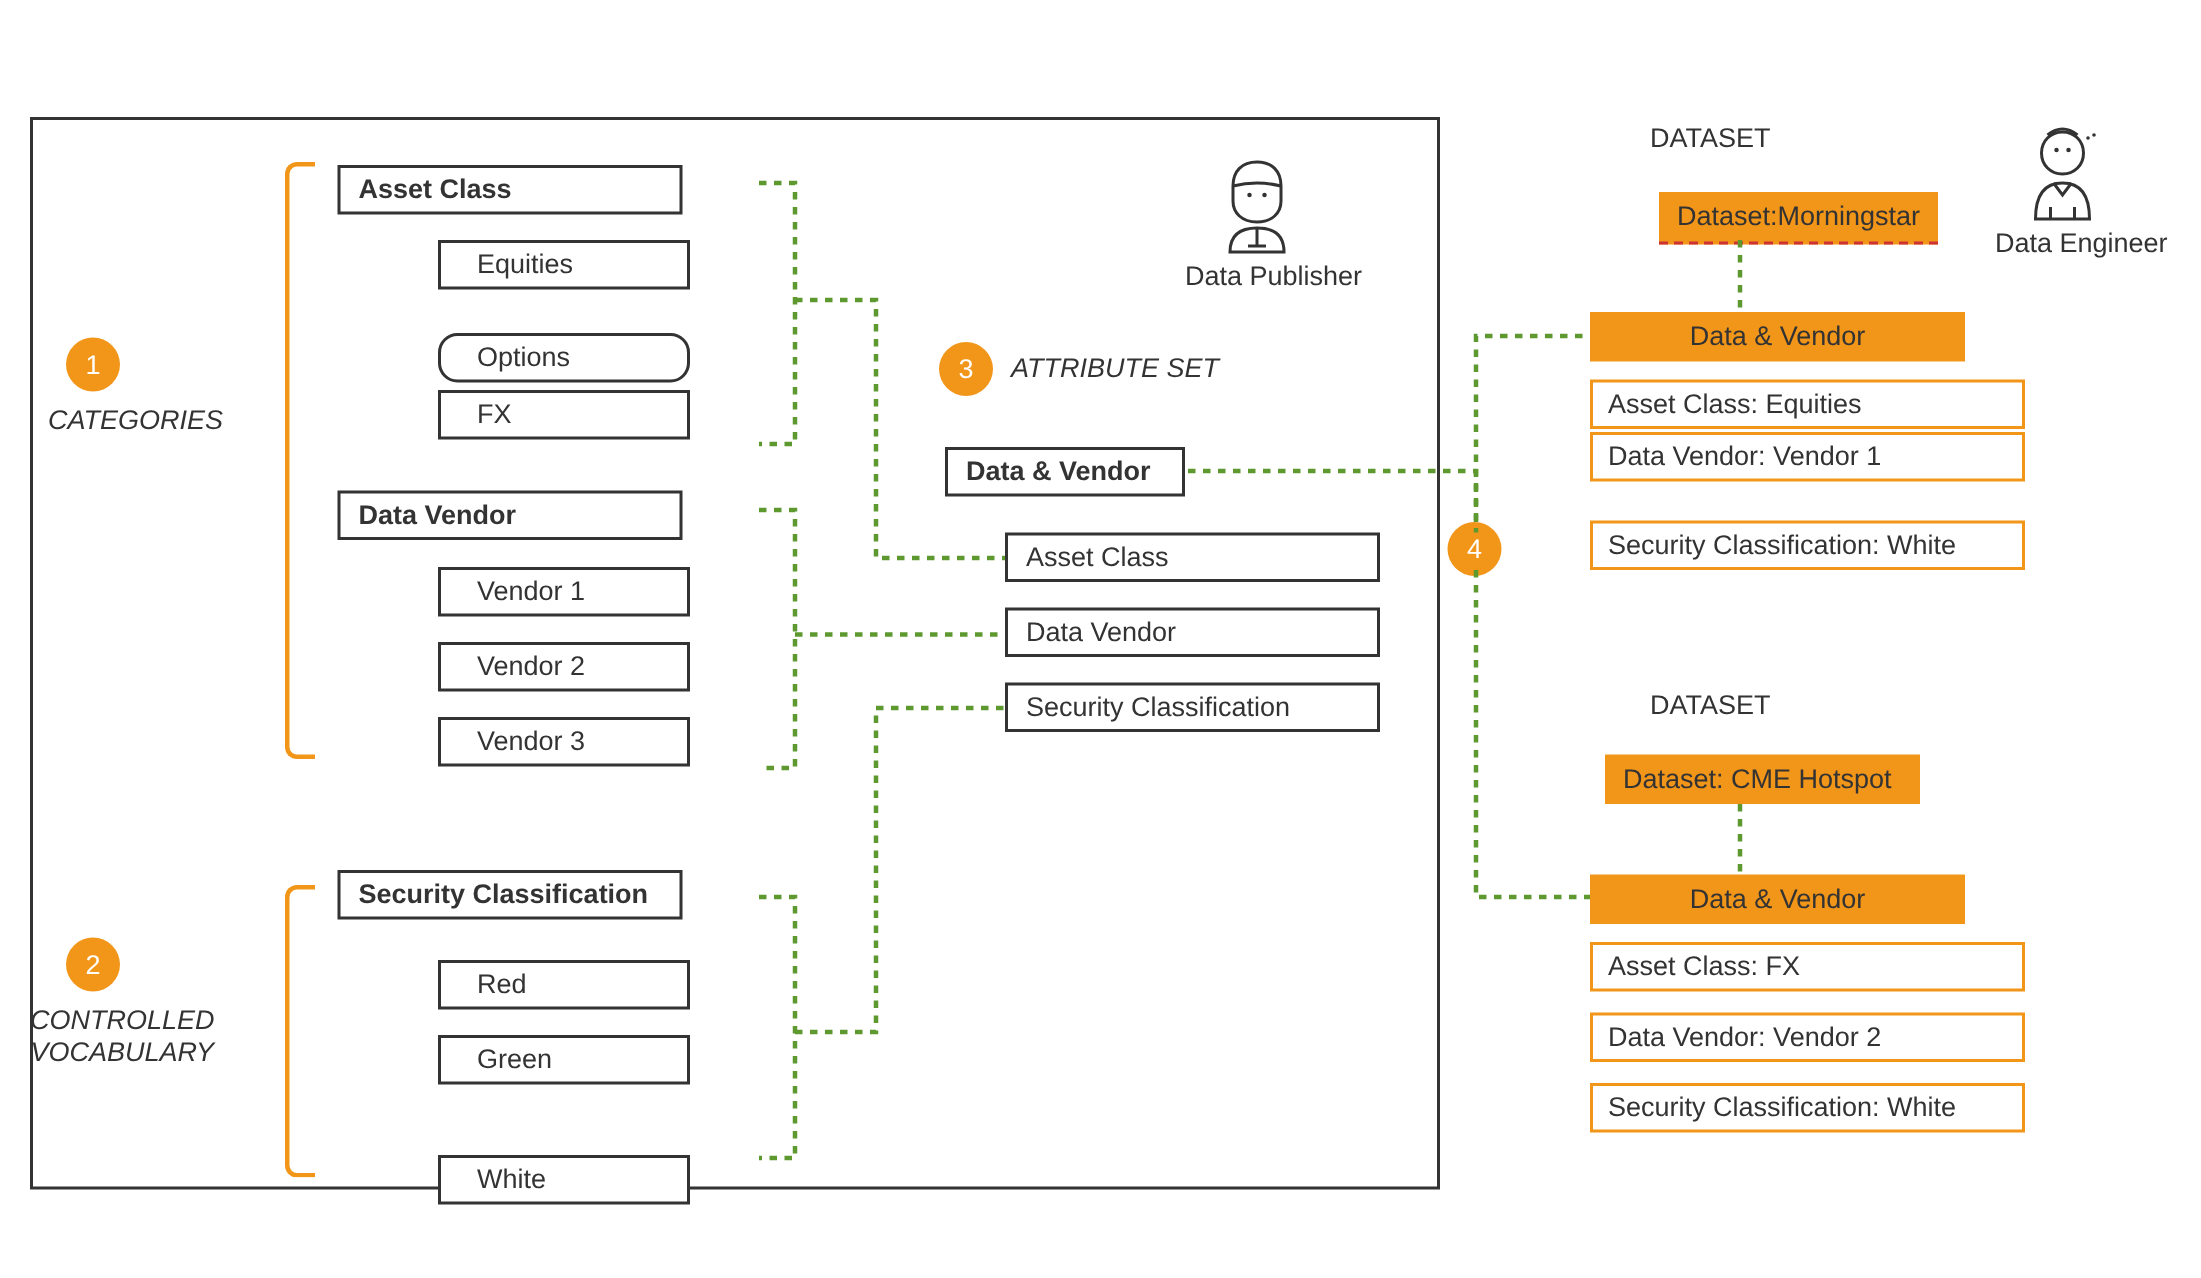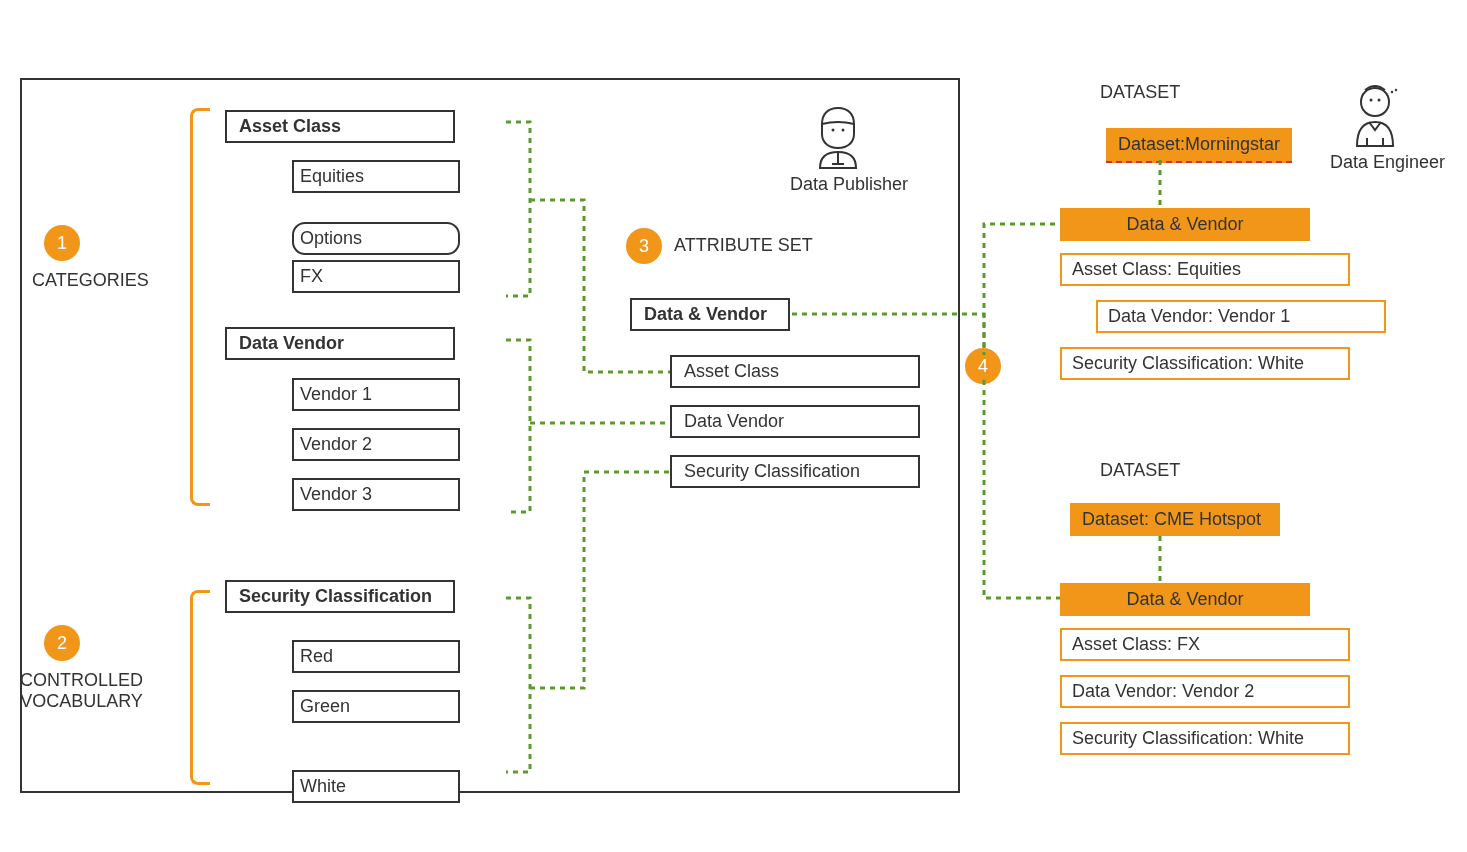--- a/index.html
+++ b/index.html
@@ -24,20 +24,21 @@
     background: #F2961A;
     color: #fff;
     font-size: 18px;
     display: flex; align-items: center; justify-content: center;
   }
   .sect-label {
     position: absolute;
     color: #333;
     font-size: 18px;
     text-align: center;
+    font-style: italic;
   }
   .brace {
     position: absolute;
     border-top: 3px solid #F2961A;
     border-bottom: 3px solid #F2961A;
     border-left: 3px solid #F2961A;
     border-top-left-radius: 8px;
     border-bottom-left-radius: 8px;
   }
   .hdr-box {
@@ -45,21 +46,21 @@
     border: 2px solid #333;
     background: #fff;
     padding: 4px 12px;
     font-weight: bold;
     font-size: 18px;
   }
   .item-box {
     position: absolute;
     border: 2px solid #333;
     background: #fff;
-    padding: 4px 6px;
+    padding: 4px 24px;
     font-size: 18px;
     width: 168px;
   }
   .attr-hdr {
     position: absolute;
     border: 2px solid #333;
     font-weight: bold;
     padding: 4px 12px;
     font-size: 18px;
   }
@@ -174,21 +175,21 @@
   </svg>
   <span>Data Engineer</span>
 </div>
 
 <div class="circle-num" style="left:965px; top:348px;">4</div>
 
 <div class="ds-head" style="left:1100px; top:82px;">DATASET</div>
 <div class="ds-box" style="left:1106px; top:128px; border-bottom:2px dashed #c33;">Dataset:Morningstar</div>
 <div class="dv-box" style="left:1060px; top:208px;">Data &amp; Vendor</div>
 <div class="kv-box" style="left:1060px; top:253px;">Asset Class: Equities</div>
-<div class="kv-box" style="left:1060px; top:300px;margin-left:36px;">Data Vendor: Vendor 1</div>
+<div class="kv-box" style="left:1060px; top:288px;">Data Vendor: Vendor 1</div>
 <div class="kv-box" style="left:1060px; top:347px;">Security Classification: White</div>
 
 <div class="ds-head" style="left:1100px; top:460px;">DATASET</div>
 <div class="ds-box" style="left:1070px; top:503px; width:210px;">Dataset: CME Hotspot</div>
 <div class="dv-box" style="left:1060px; top:583px;">Data &amp; Vendor</div>
 <div class="kv-box" style="left:1060px; top:628px;">Asset Class: FX</div>
 <div class="kv-box" style="left:1060px; top:675px;">Data Vendor: Vendor 2</div>
 <div class="kv-box" style="left:1060px; top:722px;">Security Classification: White</div>
 
 <svg class="conn" width="1467" height="852">

